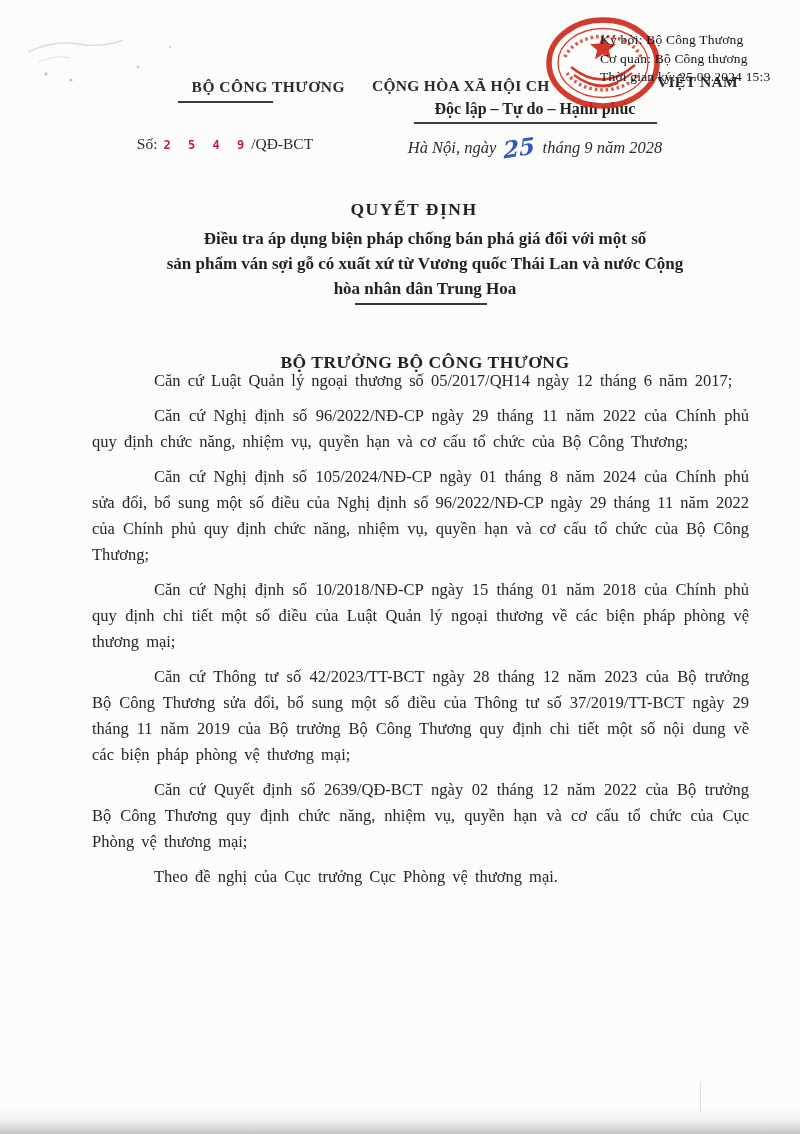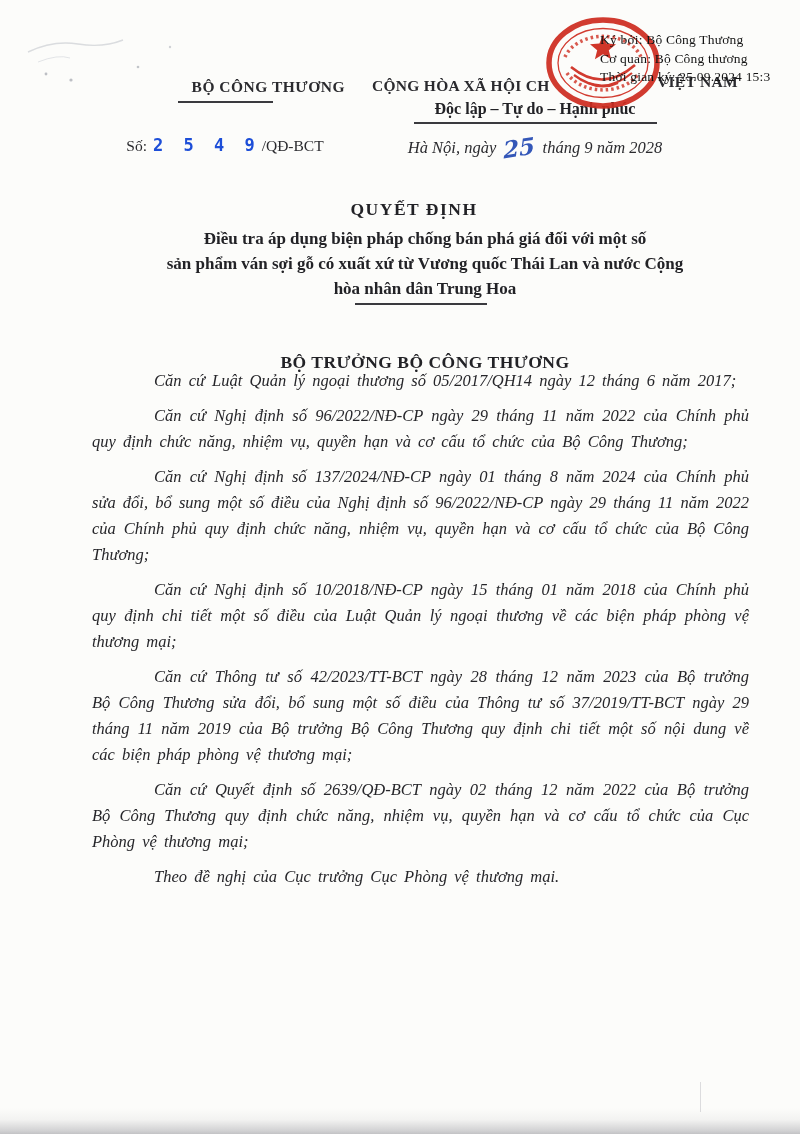--- a/index.html
+++ b/index.html
@@ -14,22 +14,22 @@
     font-weight:bold;font-size:15.5px;letter-spacing:.5px;color:#2a2a2e;
   }
   .org-underline{
     position:absolute;left:178px;top:101px;width:95px;height:2px;background:#3a3a3e;
   }
   .doc-no{
     position:absolute;left:105px;top:135px;width:240px;text-align:center;
     font-size:15.5px;color:#2a2a2e;white-space:nowrap;
   }
   .doc-no .stamped{
-    font-family:"DejaVu Sans Mono",monospace;font-weight:bold;font-size:17px;
-    letter-spacing:5px;color:#1d4ed8;padding:0 2px 0 6px;
+    font-family:"DejaVu Sans Mono",monospace;font-weight:bold;font-size:12px;
+    letter-spacing:5px;color:#be185d;padding:0 2px 0 6px;
   }
   .national-frag-left{
     position:absolute;left:358px;top:77px;font-weight:bold;font-size:15.5px;
     letter-spacing:.3px;color:#2a2a2e;white-space:nowrap;margin-left:14px;
   }
   .national-frag-right{
     position:absolute;left:657px;top:73px;font-weight:bold;font-size:15.5px;
     letter-spacing:.3px;color:#2a2a2e;white-space:nowrap;
   }
   .motto{
@@ -64,21 +64,21 @@
   .subject-underline{
     position:absolute;left:355px;top:303px;width:132px;height:2px;background:#3a3a3e;
   }
   .authority{
     position:absolute;left:75px;top:352px;width:700px;text-align:center;
     font-weight:bold;font-size:17.5px;letter-spacing:.5px;color:#222226;
   }
   
   .doc-body{position:absolute;left:92px;top:368px;width:657px;}
   .doc-body p{
-    margin:0 0 9px 0;font-style:italic;font-size:16.5px;line-height:26px;
+    margin:0 0 9px 0;font-size:16.5px;line-height:26px;
     text-align:justify;text-indent:62px;color:#26262a;word-spacing:3px;
   }
   
   .smudge{position:absolute;left:8px;top:22px;z-index:1;}
   .bottom-shade{
     position:absolute;left:0;bottom:0;width:800px;height:26px;
     background:linear-gradient(to bottom,rgba(130,130,138,0) 0%,rgba(130,130,138,.08) 45%,rgba(110,110,120,.30) 88%,rgba(100,100,110,.38) 100%);
   }
   .scan-line{position:absolute;left:700px;top:1082px;width:1px;height:30px;background:#cfcfd2;opacity:.7;}
 </style>
@@ -139,21 +139,21 @@
     <div>Điều tra áp dụng biện pháp chống bán phá giá đối với một số</div>
     <div>sản phẩm ván sợi gỗ có xuất xứ từ Vương quốc Thái Lan và nước Cộng</div>
     <div>hòa nhân dân Trung Hoa</div>
   </div>
   <div class="subject-underline"></div>
   <div class="authority">BỘ TRƯỞNG BỘ CÔNG THƯƠNG</div>
 
   <div class="doc-body">
     <p>Căn cứ Luật Quản lý ngoại thương số 05/2017/QH14 ngày 12 tháng 6 năm 2017;</p>
     <p>Căn cứ Nghị định số 96/2022/NĐ-CP ngày 29 tháng 11 năm 2022 của Chính phủ quy định chức năng, nhiệm vụ, quyền hạn và cơ cấu tổ chức của Bộ Công Thương;</p>
-    <p>Căn cứ Nghị định số 137/2024/NĐ-CP ngày 01 tháng 8 năm 2024 của Chính phủ sửa đổi, bổ sung một số điều của Nghị định số 96/2022/NĐ-CP ngày 29 tháng 11 năm 2022 của Chính phủ quy định chức năng, nhiệm vụ, quyền hạn và cơ cấu tổ chức của Bộ Công Thương;</p>
+    <p>Căn cứ Nghị định số 105/2024/NĐ-CP ngày 01 tháng 8 năm 2024 của Chính phủ sửa đổi, bổ sung một số điều của Nghị định số 96/2022/NĐ-CP ngày 29 tháng 11 năm 2022 của Chính phủ quy định chức năng, nhiệm vụ, quyền hạn và cơ cấu tổ chức của Bộ Công Thương;</p>
     <p>Căn cứ Nghị định số 10/2018/NĐ-CP ngày 15 tháng 01 năm 2018 của Chính phủ quy định chi tiết một số điều của Luật Quản lý ngoại thương về các biện pháp phòng vệ thương mại;</p>
     <p>Căn cứ Thông tư số 42/2023/TT-BCT ngày 28 tháng 12 năm 2023 của Bộ trưởng Bộ Công Thương sửa đổi, bổ sung một số điều của Thông tư số 37/2019/TT-BCT ngày 29 tháng 11 năm 2019 của Bộ trưởng Bộ Công Thương quy định chi tiết một số nội dung về các biện pháp phòng vệ thương mại;</p>
     <p>Căn cứ Quyết định số 2639/QĐ-BCT ngày 02 tháng 12 năm 2022 của Bộ trưởng Bộ Công Thương quy định chức năng, nhiệm vụ, quyền hạn và cơ cấu tổ chức của Cục Phòng vệ thương mại;</p>
     <p>Theo đề nghị của Cục trưởng Cục Phòng vệ thương mại.</p>
   </div>
 
   <div class="scan-line"></div>
   <div class="bottom-shade"></div>
 </div>
 

